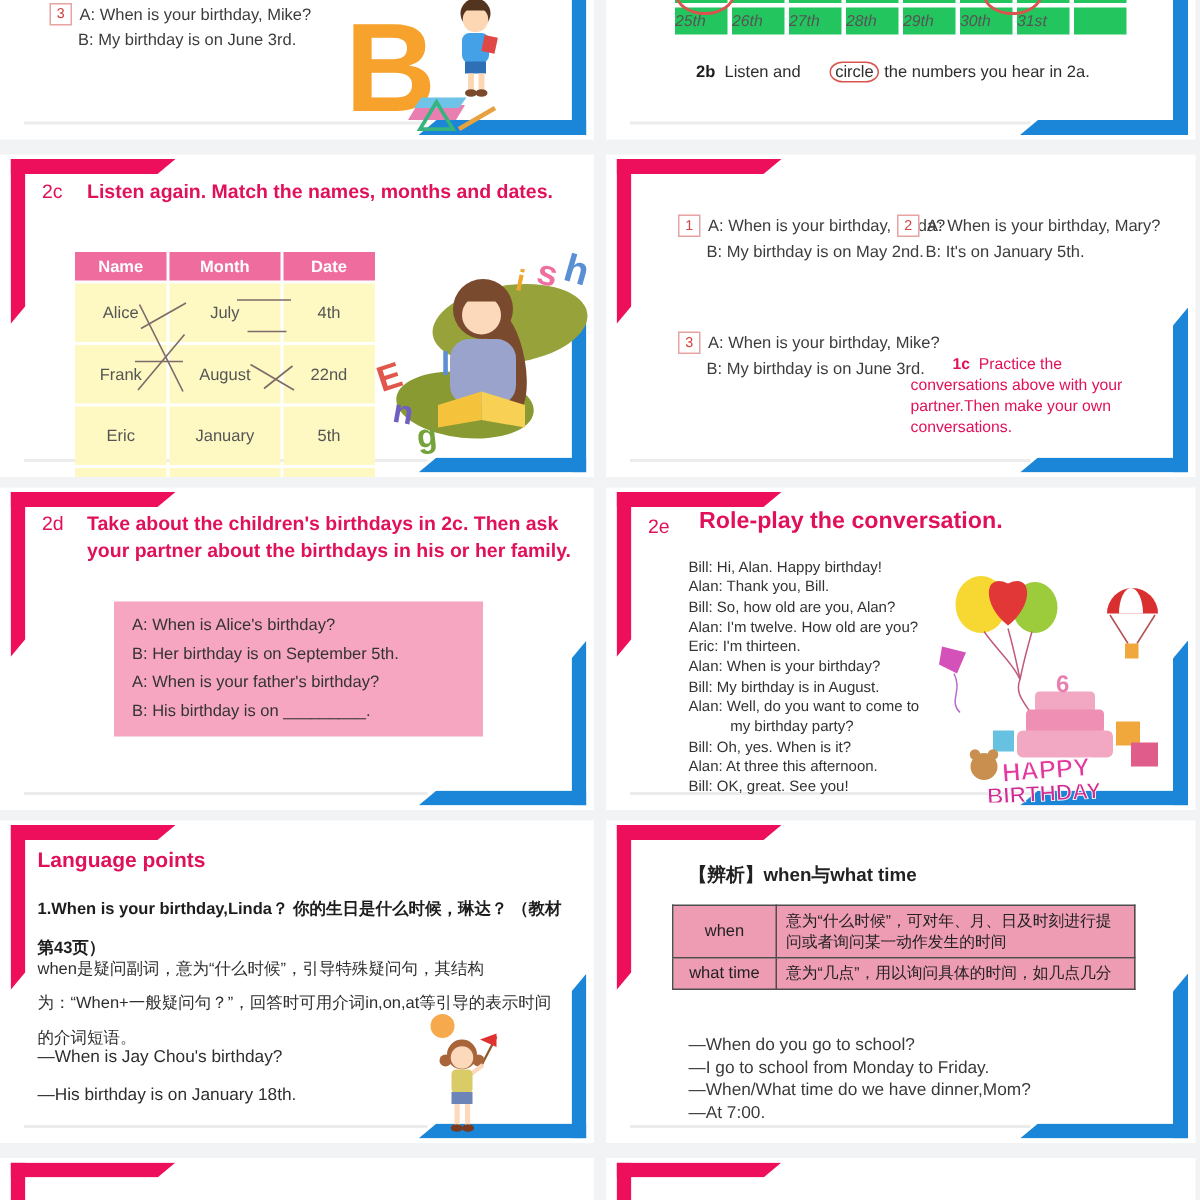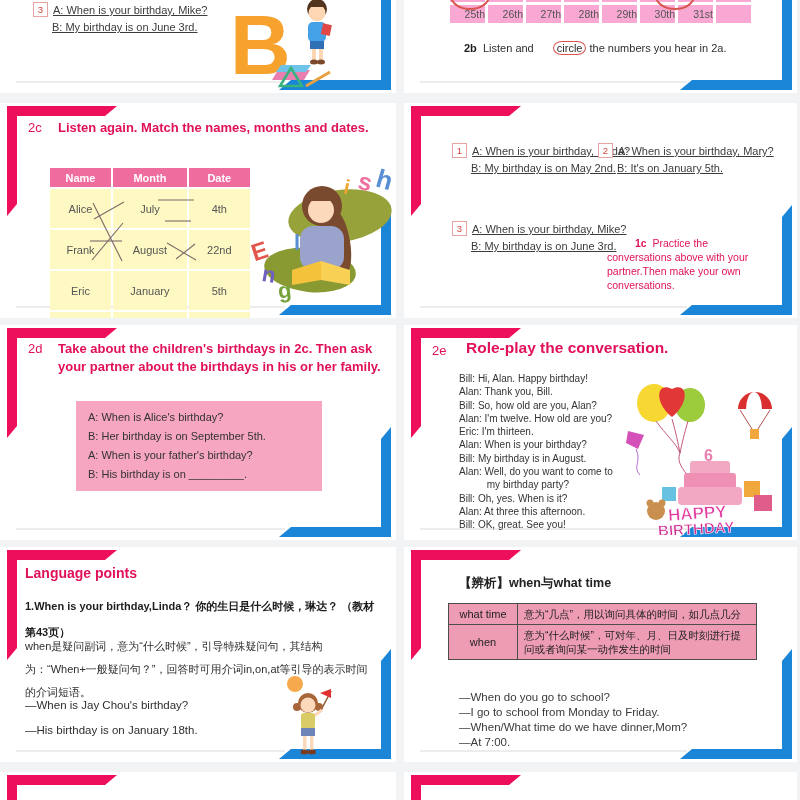--- a/index.html
+++ b/index.html
@@ -13,25 +13,25 @@
   .slide{position:absolute;background:#ffffff;overflow:hidden;}
   .pkh,.pkv,.blh,.blv,.sep{position:absolute;}
   .pkh{left:7px;top:3px;width:110px;height:10px;background:var(--pink);clip-path:polygon(0 0,100% 0,calc(100% - 12px) 100%,0 100%);}
   .pkv{left:7px;top:3px;width:10px;height:110px;background:var(--pink);clip-path:polygon(0 0,100% 0,100% calc(100% - 12px),0 100%);}
   .blh{right:5px;bottom:3px;width:112px;height:10px;background:var(--blue);clip-path:polygon(12px 0,100% 0,100% 100%,0 100%);}
   .blv{right:5px;bottom:3px;width:10px;height:110px;background:var(--blue);clip-path:polygon(0 12px,100% 0,100% 100%,0 100%);}
   .sep{left:16px;bottom:10px;width:68%;height:2px;background:#ececec;}
   .abs{position:absolute;}
   .lbl{color:var(--titlepink);font-size:13px;}
   .title{color:var(--titlepink);font-weight:bold;font-size:13px;}
-  .cl{font-size:11px;line-height:17px;color:#3c3c3c;white-space:nowrap;text-decoration:underline;}
+  .cl{font-size:11px;line-height:17px;color:#3c3c3c;white-space:nowrap;}
   .indent{margin-left:19px;}
   .numbox{display:inline-block;width:13px;height:13px;border:1px solid #e7a2a2;color:#d0453f;font-size:9.5px;line-height:13px;text-align:center;margin-right:5px;background:#fff;vertical-align:1px;}
   table.dates{border-collapse:separate;border-spacing:3px;}
-  table.dates td{width:35px;background:#f9a8d4;font-size:10.5px;color:#555;text-align:right;padding:0;}
+  table.dates td{width:35px;background:#22c55e;font-size:10.5px;color:#555;text-align:left;padding:0;font-style:italic;}
   table.dates tr.cut td{height:16px;}
   table.dates tr.vis td{height:18px;}
   .redoval{position:absolute;width:36px;height:24px;border:2px solid #d9544c;border-radius:50%;}
   .circled{border:1.5px solid #d9544c;border-radius:10px/8px;padding:0 3px;margin-left:16px;}
   .taskline{font-size:11px;color:#2e2e2e;white-space:nowrap;}
   .b{font-weight:bold;color:#1d1d1d;}
   table.match{border-collapse:separate;border-spacing:2px;}
   table.match th{width:61px;height:19px;background:#ee6d9e;color:#fff;font-size:11px;font-weight:bold;padding:0;}
   table.match td{height:19px;background:#fef9c3;color:#555;font-size:11px;text-align:center;padding:10px;}
   .matchlines{pointer-events:none;}
@@ -314,26 +314,26 @@
   <div class="slide" style="left:404px;top:547px;width:393px;height:215px;">
     <div class="pkh"></div>
     <div class="pkv"></div>
     <div class="blh"></div>
     <div class="blv"></div>
     <div class="sep"></div>
     <div class="abs bx-title" style="left:55px;top:28px;">【辨析】when与what time</div>
     <table class="bx abs" style="left:44px;top:56px;">
       <tbody>
           <tr>
+        <td class="k">when</td>
+        <td class="v">意为“什么时候”，可对年、月、日及时刻进行提问或者询问某一动作发生的时间</td>
+      </tr>
+      <tr>
         <td class="k">what time</td>
         <td class="v">意为“几点”，用以询问具体的时间，如几点几分</td>
-      </tr>
-      <tr>
-        <td class="k">when</td>
-        <td class="v">意为“什么时候”，可对年、月、日及时刻进行提问或者询问某一动作发生的时间</td>
       </tr>
     </tbody>
       </table>
     <div class="abs bx-ex" style="left:55px;top:143px;">
       <div>—When do you go to school?</div>
       <div>—I go to school from Monday to Friday.</div>
       <div>—When/What time do we have dinner,Mom?</div>
       <div>—At 7:00.</div>
     </div>
   </div>

